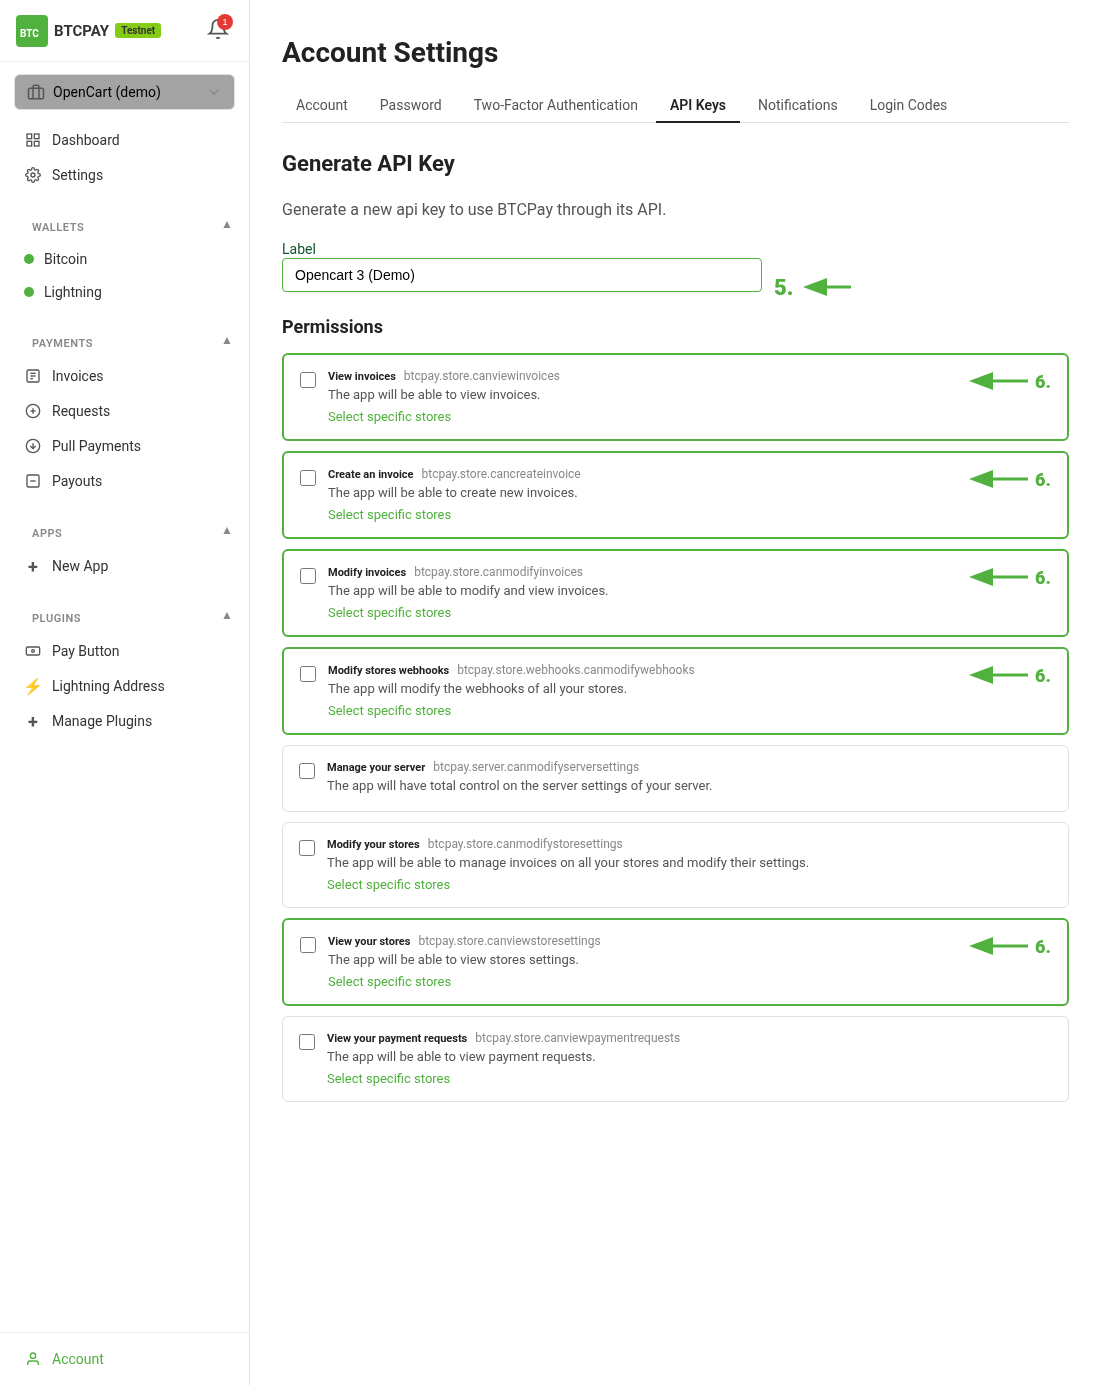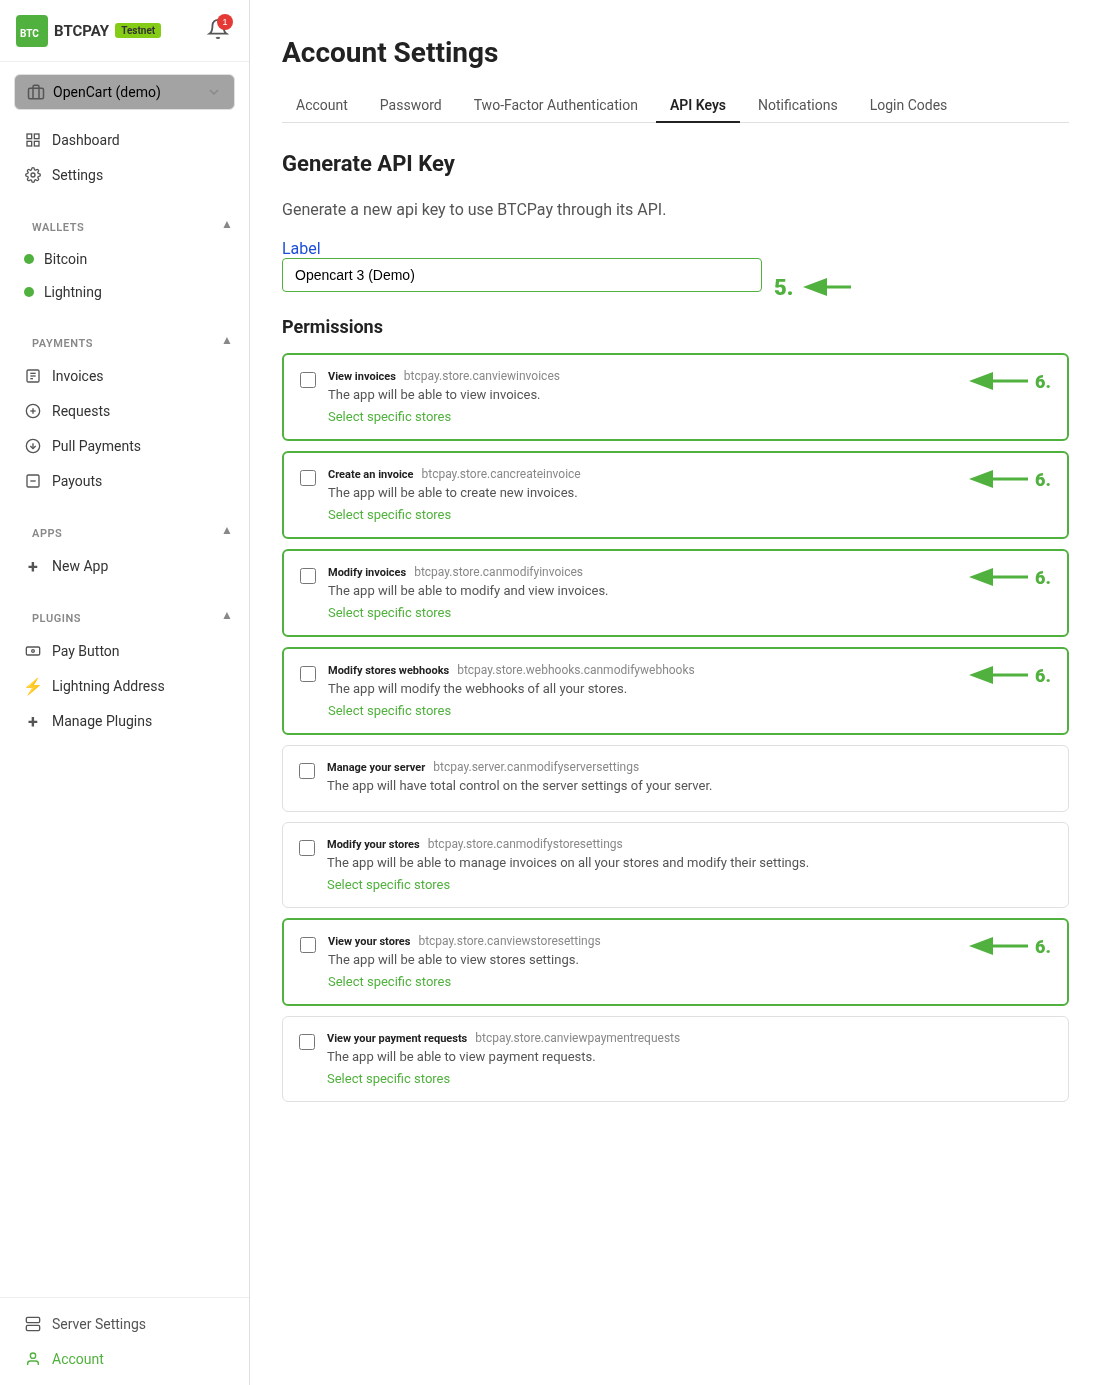--- a/index.html
+++ b/index.html
@@ -201,22 +201,22 @@
       margin-bottom: 24px;
     }
 
     .section-desc {
       font-size: 16px;
       color: #555;
       margin-bottom: 20px;
     }
 
     .field-label {
-      font-size: 16px;
-      color: #1d4ed8;
+      font-size: 14px;
+      color: #14532d;
       margin-bottom: 6px;
     }
 
     .text-input {
       width: 100%;
       border: 1px solid #51b13e;
       border-radius: 4px;
       padding: 8px 12px;
       font-size: 14px;
       outline: none;
@@ -434,31 +434,20 @@
       <span class="nav-item-icon" style="color:#555;">⚡</span>
       <span>Lightning Address</span>
     </div>
     <div class="nav-item">
       <span class="nav-item-icon" style="font-size:18px;font-weight:bold;color:#555;">+</span>
       <span>Manage Plugins</span>
     </div>
   </div>
 
   <div class="sidebar-bottom">
-    <div class="nav-item">
-      <span class="nav-item-icon">
-        <svg width="16" height="16" viewBox="0 0 24 24" fill="none" stroke="currentColor" stroke-width="2">
-          <rect x="2" y="2" width="20" height="8" rx="2"></rect>
-          <rect x="2" y="14" width="20" height="8" rx="2"></rect>
-          <line x1="6" y1="6" x2="6.01" y2="6"></line>
-          <line x1="6" y1="18" x2="6.01" y2="18"></line>
-        </svg>
-      </span>
-      <span>Server Settings</span>
-    </div>
     <div class="nav-item account-item">
       <span class="nav-item-icon" style="color:#51b13e;">
         <svg width="16" height="16" viewBox="0 0 24 24" fill="none" stroke="currentColor" stroke-width="2">
           <path d="M20 21v-2a4 4 0 0 0-4-4H8a4 4 0 0 0-4 4v2"></path>
           <circle cx="12" cy="7" r="4"></circle>
         </svg>
       </span>
       <span style="color:#51b13e;">Account</span>
     </div>
   </div>

